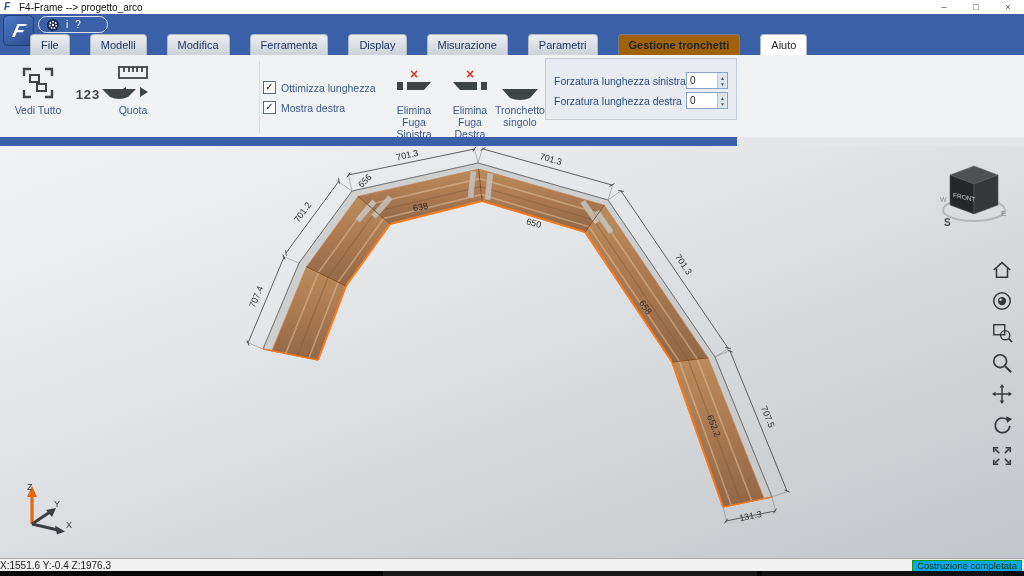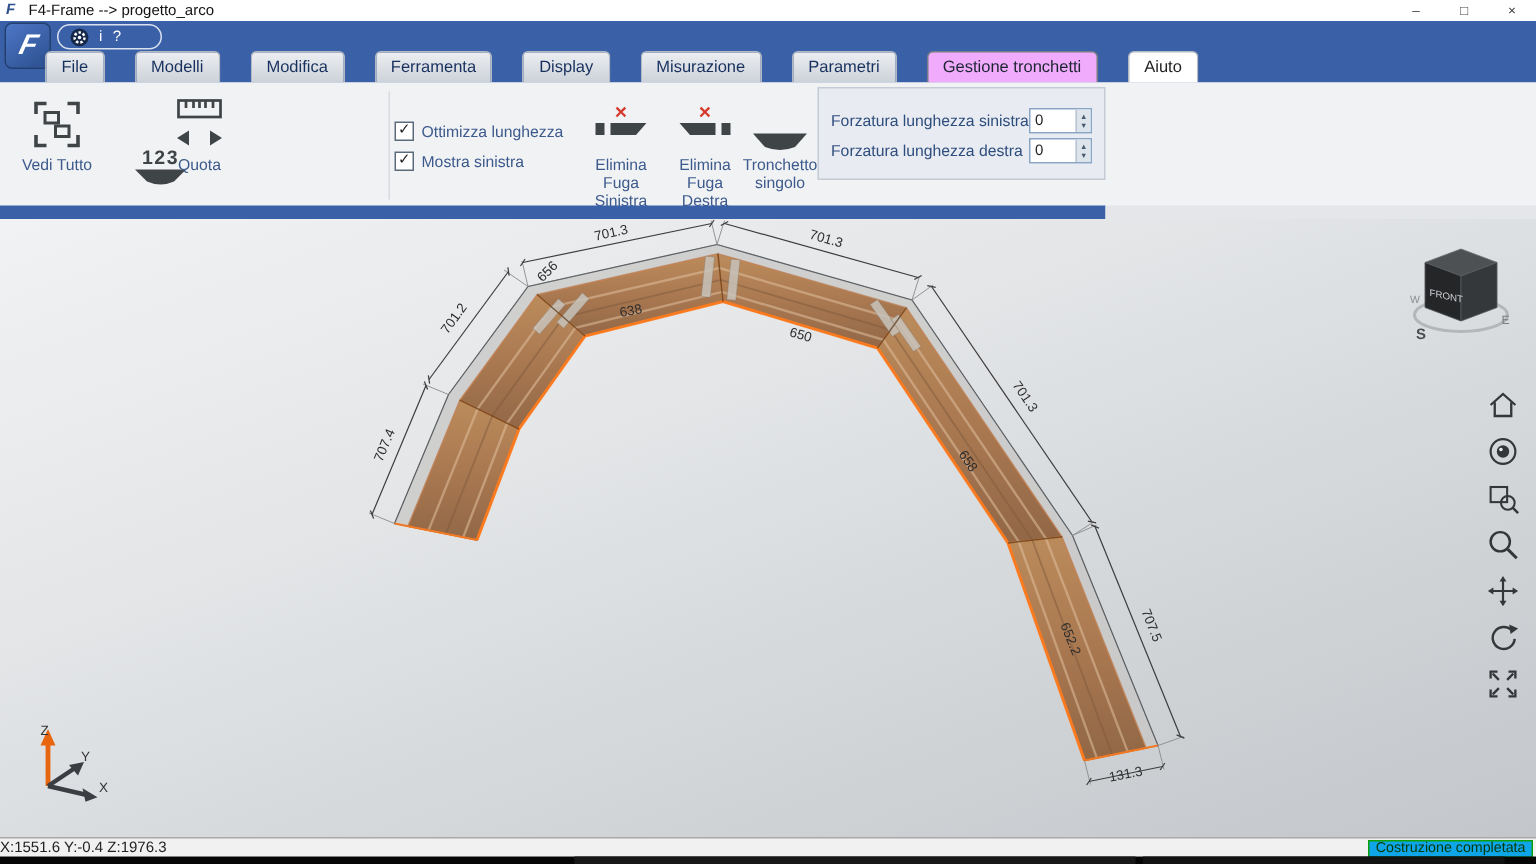--- a/index.html
+++ b/index.html
@@ -23,21 +23,21 @@
   .logo span{color:#fff;font-weight:bold;font-style:italic;font-size:19px;transform:skewX(-14deg);}
   .qpill{position:absolute;left:38px;top:2px;height:15px;min-width:52px;border:1px solid #d9e1ee;
     border-radius:9px;display:flex;align-items:center;gap:7px;padding:0 8px;}
   .qitem{color:#fff;font-size:10px;line-height:10px;}
   .gear-badge{width:12px;height:12px;border-radius:50%;background:#16284a;
     display:flex;align-items:center;justify-content:center;}
   .tabs{position:absolute;left:30px;bottom:0;display:flex;gap:20px;align-items:flex-end;}
   .tab{height:20px;padding:0 10px;display:flex;align-items:center;font-size:11px;
     border-radius:4px 4px 0 0;border:1px solid #b3b9c2;border-bottom:none;
     background:linear-gradient(#eceef1,#ccd2d9);color:#17305e;white-space:nowrap;}
-  .tab.active{background:#f0abfc;color:#1c2430;border-color:#767d87;}
+  .tab.active{background:#a16207;color:#1c2430;border-color:#767d87;font-weight:bold;}
   .tab.light{background:#ffffff;color:#222;}
 
   
   .ribbon-body{position:absolute;left:0;top:55px;width:1024px;height:91px;background:#f1f2f4;}
   .ribbon-strip{position:absolute;left:0;bottom:0;width:737px;height:9px;background:#3a61a8;}
   .rb-right{position:absolute;left:737px;bottom:0;width:287px;height:9px;background:#e4e6ea;}
   .rbtn{position:absolute;top:4px;display:flex;flex-direction:column;align-items:center;
     cursor:default;}
   .ricon{height:42px;display:flex;align-items:flex-end;justify-content:center;color:#3f4447;}
   .rlabel{margin-top:3px;font-size:10.5px;color:#3c5a8c;text-align:center;line-height:1.15;}
@@ -134,21 +134,21 @@
             <path d="M32 25 V32 H25"></path>
             <path d="M11 32 H4 V25"></path>
           <rect x="10" y="10" width="9" height="7" stroke-width="2"></rect>
           <rect x="17" y="19" width="9" height="7" stroke-width="2"></rect>
         </svg>
       </div>
       <div class="rlabel">Vedi Tutto</div>
     </div>
 
     <div class="rbtn" style="left:70px;width:74px;">
-      <div class="ricon" style="flex-direction:column;align-items:center;margin-top:32px;">
+      <div class="ricon" style="">
         <span class="icon123">123</span>
         <svg width="38" height="14" viewBox="0 0 38 14">
           <path d="M2 2 H36 L28 10 Q19 14 10 10 Z" fill="#3f4447"></path>
         </svg>
       </div>
     </div>
 
     <div class="rbtn" style="left:106px;width:54px;">
       <div class="ricon">
         <svg width="38" height="36" viewBox="0 0 38 36" fill="none" stroke="#3f4447" stroke-width="1.8">
@@ -165,21 +165,21 @@
 
     <div class="vsep" style="left:259px;"></div>
 
     <div class="chkcol">
       <div class="chkrow">
         <span class="chkbox">✓</span>
         <span class="chklab">Ottimizza lunghezza</span>
       </div>
       <div class="chkrow">
         <span class="chkbox">✓</span>
-        <span class="chklab">Mostra sinistra</span>
+        <span class="chklab">Mostra destra</span>
       </div>
     </div>
 
     <div class="rbtn" style="left:386px;width:56px;">
       <div class="ricon" style="flex-direction:column;align-items:center;gap:1px;">
         <span class="redx">×</span>
         <svg width="38" height="11" viewBox="0 0 38 11">
           <rect x="2" y="1" width="6" height="8" fill="#3f4447"></rect>
           <polygon points="12,1 36,1 29,9 12,9" fill="#3f4447"></polygon>
         </svg>

